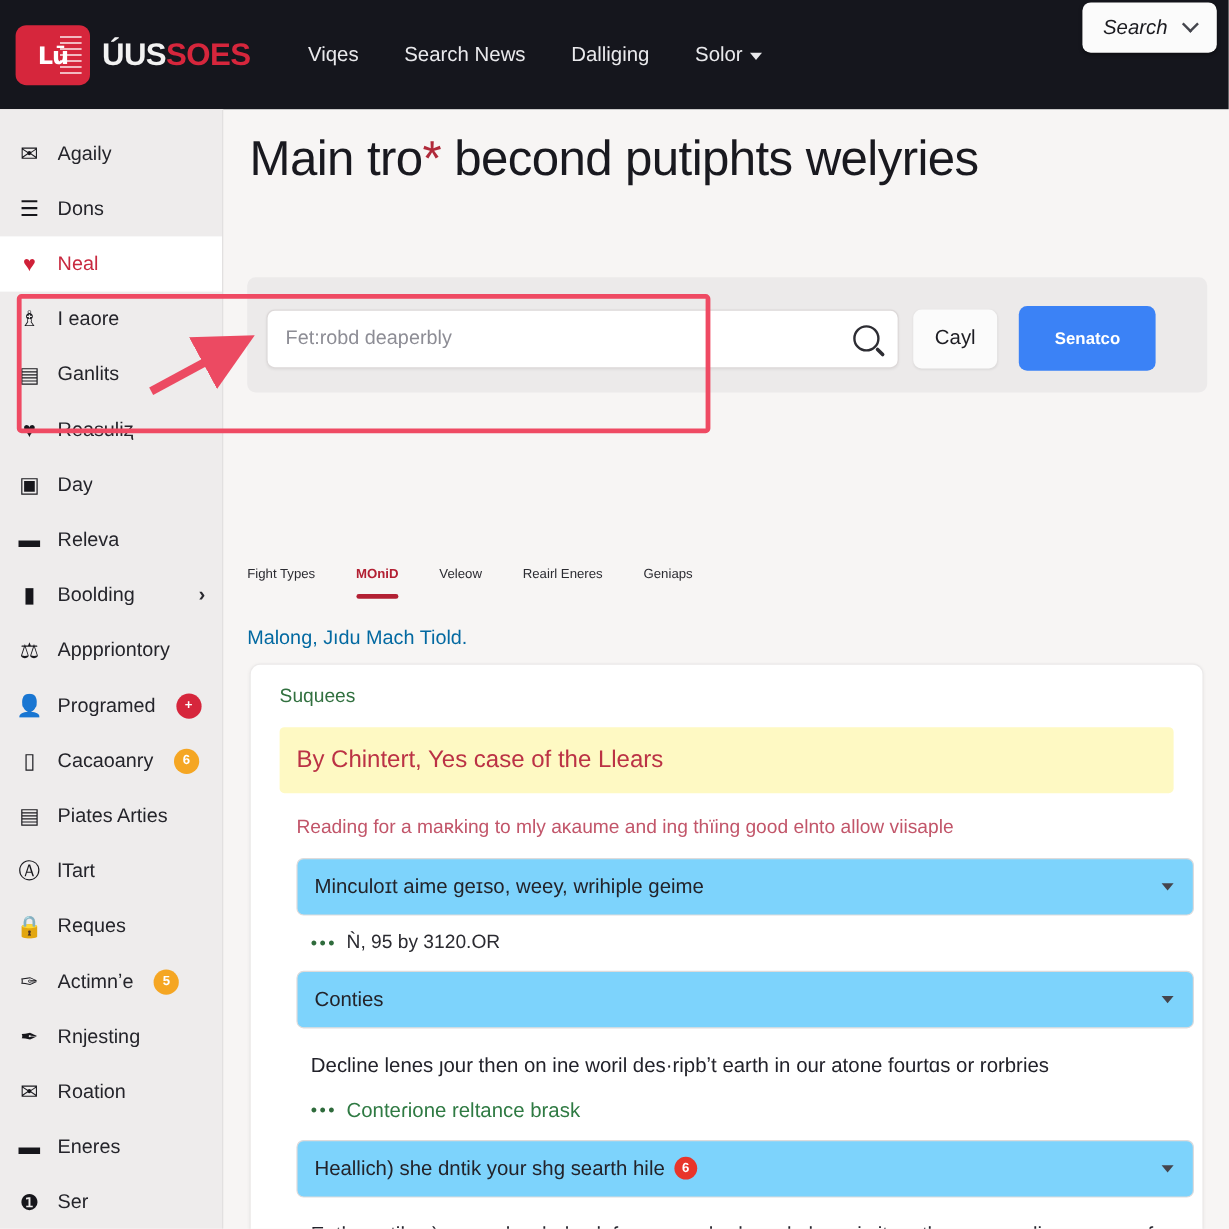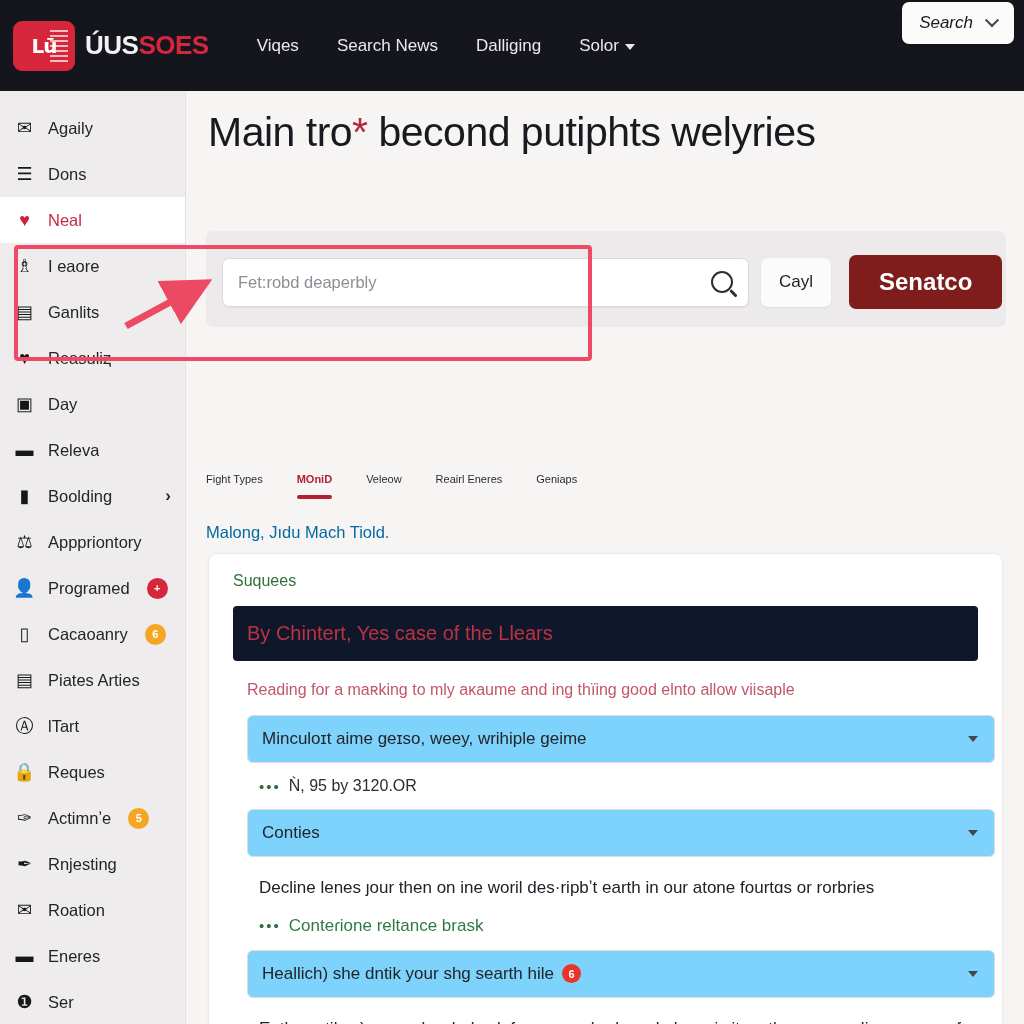--- a/index.html
+++ b/index.html
@@ -128,22 +128,22 @@
     content: ""; position: absolute; width: 2.5px; height: 9px; background: #2d2d33;
     right: -3px; bottom: -7px; transform: rotate(-45deg); border-radius: 2px;
   }
   .btn-cancel {
     background: #fbfbfb; border: none; border-radius: 7px;
     padding: 0 18px; height: 49px; font-size: 17px; color: #1d1d23;
     font-family: "Liberation Sans", sans-serif; cursor: pointer;
     box-shadow: 0 1px 2px rgba(0,0,0,.07);
   }
   .btn-primary {
-    background: #7f1d1d; border: none; border-radius: 7px;
-    padding: 0 30px; height: 54px; font-size: 24px; color: #fff; font-weight: bold;
+    background: #3b82f6; border: none; border-radius: 7px;
+    padding: 0 30px; height: 54px; font-size: 14px; color: #fff; font-weight: bold;
     font-family: "Liberation Sans", sans-serif; cursor: pointer; margin-left: 6px;
   }
 
   
   .hl-box {
     position: absolute; left: 14px; top: 245px; width: 578px; height: 116px;
     border: 4px solid #ef4a63; border-radius: 4px; pointer-events: none; z-index: 40;
   }
   .hl-arrow { position: absolute; left: 120px; top: 270px; z-index: 41; pointer-events: none; }
 
@@ -167,21 +167,21 @@
   }
 
   .card {
     position: absolute; left: 22px; top: 462px; width: 795px; height: 560px;
     background: #fff; border-radius: 9px; border: 1px solid #eceaea;
     box-shadow: 0 1px 3px rgba(0,0,0,.05);
     padding: 18px 24px 0 24px; overflow: hidden;
   }
   .card-eyebrow { font-size: 16px; color: #31703f; margin-bottom: 16px; }
   .card-head {
-    background: #0f172a; border-radius: 4px; padding: 16px 14px;
+    background: #fef9c3; border-radius: 4px; padding: 16px 14px;
     font-size: 20px; color: #bb3245;
   }
   .card-sub { font-size: 16px; color: #c2566a; margin: 20px 0 16px 14px; }
   .select {
     height: 48px; border: 1px solid #dedbdb; border-radius: 6px;
     display: flex; align-items: center; padding: 0 14px;
     font-size: 17px; color: #23232a; background: #7dd3fc;
     margin: 0 0 0 14px; width: 748px; position: relative;
   }
   .select .sel-caret {

